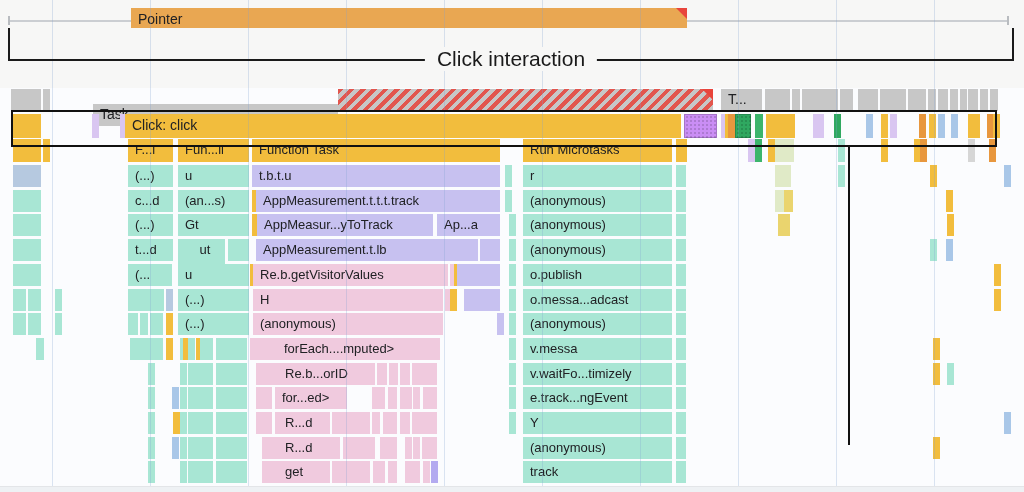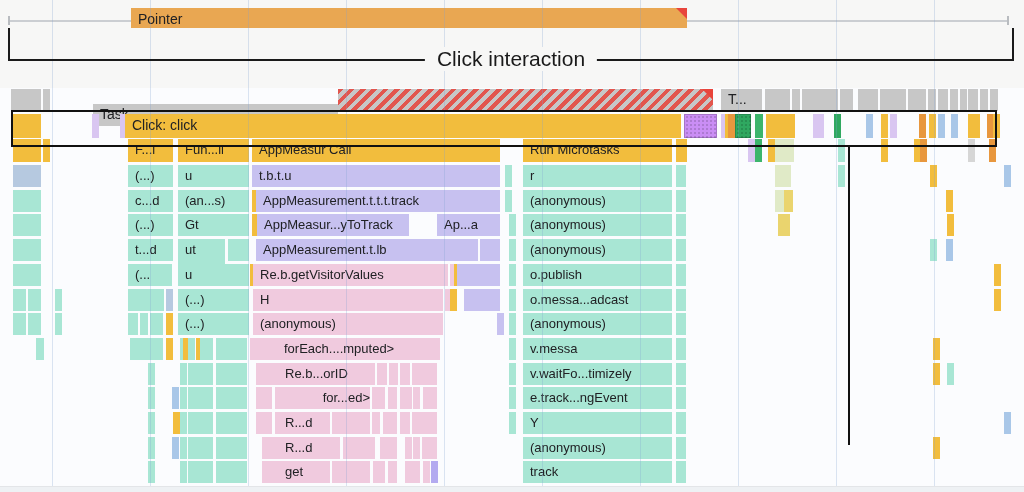--- a/index.html
+++ b/index.html
@@ -123,21 +123,21 @@
         <div class="bar c-yellow" style="left: 968px; top: 114px; width: 3px; height: 24px; line-height: 23px;"></div>
         <div class="bar c-yellow" style="left: 973px; top: 114px; width: 2px; height: 24px; line-height: 23px;"></div>
         <div class="bar c-orange2" style="left: 987px; top: 114px; width: 4px; height: 24px; line-height: 23px;"></div>
         <div class="bar c-yellow" style="left: 993px; top: 114px; width: 2px; height: 24px; line-height: 23px;"></div>
       </div>
       <div>
         <div class="bar c-yellow" style="left: 13px; top: 139px; width: 28px; height: 23px; line-height: 22px;"></div>
         <div class="bar c-yellow" style="left: 43px; top: 139px; width: 6px; height: 23px; line-height: 22px;"></div>
         <div class="bar c-yellow" style="left: 128px; top: 139px; width: 45px; height: 23px; line-height: 22px;">F...l</div>
         <div class="bar c-yellow" style="left: 178px; top: 139px; width: 71px; height: 23px; line-height: 22px;">Fun...ll</div>
-        <div class="bar c-yellow" style="left: 252px; top: 139px; width: 248px; height: 23px; line-height: 22px;">AppMeasur Call</div>
+        <div class="bar c-yellow" style="left: 252px; top: 139px; width: 248px; height: 23px; line-height: 22px;">Function Task</div>
         <div class="bar c-yellow" style="left: 523px; top: 139px; width: 149px; height: 23px; line-height: 22px;">Run Microtasks</div>
         <div class="bar c-yellow" style="left: 676px; top: 139px; width: 2px; height: 23px; line-height: 22px;"></div>
         <div class="bar c-yellow" style="left: 680px; top: 139px; width: 2px; height: 23px; line-height: 22px;"></div>
         <div class="bar c-lavender" style="left: 748px; top: 139px; width: 2px; height: 23px; line-height: 22px;"></div>
         <div class="bar c-green2" style="left: 755px; top: 139px; width: 2px; height: 23px; line-height: 22px;"></div>
         <div class="bar c-yellow" style="left: 768px; top: 139px; width: 4px; height: 23px; line-height: 22px;"></div>
         <div class="bar c-palegreen" style="left: 775px; top: 139px; width: 19px; height: 23px; line-height: 22px;"></div>
         <div class="bar c-teal" style="left: 838px; top: 139px; width: 2px; height: 23px; line-height: 22px;"></div>
         <div class="bar c-yellow" style="left: 881px; top: 139px; width: 3px; height: 23px; line-height: 22px;"></div>
         <div class="bar c-yellow" style="left: 914px; top: 139px; width: 3px; height: 23px; line-height: 22px;"></div>
@@ -171,33 +171,33 @@
         <div class="bar c-teal" style="left: 679px; top: 190px; width: 2px; height: 22px; line-height: 21px;"></div>
         <div class="bar c-palegreen" style="left: 775px; top: 190px; width: 9px; height: 22px; line-height: 21px;"></div>
         <div class="bar c-olive" style="left: 784px; top: 190px; width: 9px; height: 22px; line-height: 21px;"></div>
         <div class="bar c-yellow" style="left: 946px; top: 190px; width: 2px; height: 22px; line-height: 21px;"></div>
       </div>
       <div>
         <div class="bar c-teal" style="left: 13px; top: 214px; width: 28px; height: 22px; line-height: 21px;"></div>
         <div class="bar c-teal" style="left: 128px; top: 214px; width: 45px; height: 22px; line-height: 21px;">(...)</div>
         <div class="bar c-teal" style="left: 178px; top: 214px; width: 71px; height: 22px; line-height: 21px;">Gt</div>
         <div class="bar c-yellow" style="left: 252px; top: 214px; width: 3px; height: 22px; line-height: 21px;"></div>
-        <div class="bar c-purple" style="left: 257px; top: 214px; width: 152px; height: 22px; line-height: 21px;">AppMeasur...yToTrack</div>
+        <div class="bar c-purple" style="left: 257px; top: 214px; width: 176px; height: 22px; line-height: 21px;">AppMeasur...yToTrack</div>
         <div class="bar c-purple" style="left: 437px; top: 214px; width: 63px; height: 22px; line-height: 21px;">Ap...a</div>
         <div class="bar c-teal" style="left: 509px; top: 214px; width: 7px; height: 22px; line-height: 21px;"></div>
         <div class="bar c-teal" style="left: 523px; top: 214px; width: 149px; height: 22px; line-height: 21px;">(anonymous)</div>
         <div class="bar c-teal" style="left: 676px; top: 214px; width: 2px; height: 22px; line-height: 21px;"></div>
         <div class="bar c-teal" style="left: 679px; top: 214px; width: 2px; height: 22px; line-height: 21px;"></div>
         <div class="bar c-olive" style="left: 778px; top: 214px; width: 12px; height: 22px; line-height: 21px;"></div>
         <div class="bar c-yellow" style="left: 947px; top: 214px; width: 2px; height: 22px; line-height: 21px;"></div>
       </div>
       <div>
         <div class="bar c-teal" style="left: 13px; top: 239px; width: 28px; height: 22px; line-height: 21px;"></div>
         <div class="bar c-teal" style="left: 128px; top: 239px; width: 45px; height: 22px; line-height: 21px;">t...d</div>
-        <div class="bar c-teal" style="left: 178px; top: 239px; width: 47px; height: 28px; line-height: 21px;">ut</div>
+        <div class="bar c-teal" style="left: 178px; top: 239px; width: 47px; height: 28px; line-height: 21px; text-align: center;">ut</div>
         <div class="bar c-teal" style="left: 228px; top: 239px; width: 21px; height: 22px; line-height: 21px;"></div>
         <div class="bar c-purple" style="left: 256px; top: 239px; width: 222px; height: 22px; line-height: 21px;">AppMeasurement.t.lb</div>
         <div class="bar c-purple" style="left: 480px; top: 239px; width: 4px; height: 22px; line-height: 21px;"></div>
         <div class="bar c-purple" style="left: 486px; top: 239px; width: 4px; height: 22px; line-height: 21px;"></div>
         <div class="bar c-purple" style="left: 492px; top: 239px; width: 8px; height: 22px; line-height: 21px;"></div>
         <div class="bar c-teal" style="left: 509px; top: 239px; width: 7px; height: 22px; line-height: 21px;"></div>
         <div class="bar c-teal" style="left: 523px; top: 239px; width: 149px; height: 22px; line-height: 21px;">(anonymous)</div>
         <div class="bar c-teal" style="left: 676px; top: 239px; width: 2px; height: 22px; line-height: 21px;"></div>
         <div class="bar c-teal" style="left: 679px; top: 239px; width: 2px; height: 22px; line-height: 21px;"></div>
         <div class="bar c-teal" style="left: 930px; top: 239px; width: 3px; height: 22px; line-height: 21px;"></div>
@@ -312,21 +312,21 @@
         <div class="bar c-teal" style="left: 188px; top: 387px; width: 3px; height: 22px; line-height: 21px;"></div>
         <div class="bar c-teal" style="left: 193px; top: 387px; width: 4px; height: 22px; line-height: 21px;"></div>
         <div class="bar c-teal" style="left: 199px; top: 387px; width: 14px; height: 22px; line-height: 21px;"></div>
         <div class="bar c-teal" style="left: 216px; top: 387px; width: 3px; height: 22px; line-height: 21px;"></div>
         <div class="bar c-teal" style="left: 221px; top: 387px; width: 3px; height: 22px; line-height: 21px;"></div>
         <div class="bar c-teal" style="left: 228px; top: 387px; width: 4px; height: 22px; line-height: 21px;"></div>
         <div class="bar c-teal" style="left: 234px; top: 387px; width: 4px; height: 22px; line-height: 21px;"></div>
         <div class="bar c-teal" style="left: 240px; top: 387px; width: 5px; height: 22px; line-height: 21px;"></div>
         <div class="bar c-pink" style="left: 256px; top: 387px; width: 5px; height: 22px; line-height: 21px;"></div>
         <div class="bar c-pink" style="left: 263px; top: 387px; width: 9px; height: 22px; line-height: 21px;"></div>
-        <div class="bar c-pink" style="left: 275px; top: 387px; width: 95px; height: 22px; line-height: 21px;  text-align: right;">for...ed&gt;</div>
+        <div class="bar c-pink" style="left: 275px; top: 387px; width: 72px; height: 22px; line-height: 21px; ">for...ed&gt;</div>
         <div class="bar c-pink" style="left: 372px; top: 387px; width: 13px; height: 22px; line-height: 21px;"></div>
         <div class="bar c-pink" style="left: 388px; top: 387px; width: 9px; height: 22px; line-height: 21px;"></div>
         <div class="bar c-pink" style="left: 400px; top: 387px; width: 3px; height: 22px; line-height: 21px;"></div>
         <div class="bar c-pink" style="left: 405px; top: 387px; width: 6px; height: 22px; line-height: 21px;"></div>
         <div class="bar c-pink" style="left: 413px; top: 387px; width: 7px; height: 22px; line-height: 21px;"></div>
         <div class="bar c-pink" style="left: 423px; top: 387px; width: 14px; height: 22px; line-height: 21px;"></div>
         <div class="bar c-teal" style="left: 509px; top: 387px; width: 7px; height: 22px; line-height: 21px;"></div>
         <div class="bar c-teal" style="left: 523px; top: 387px; width: 149px; height: 22px; line-height: 21px;">e.track...ngEvent</div>
         <div class="bar c-teal" style="left: 676px; top: 387px; width: 2px; height: 22px; line-height: 21px;"></div>
         <div class="bar c-teal" style="left: 679px; top: 387px; width: 2px; height: 22px; line-height: 21px;"></div>

